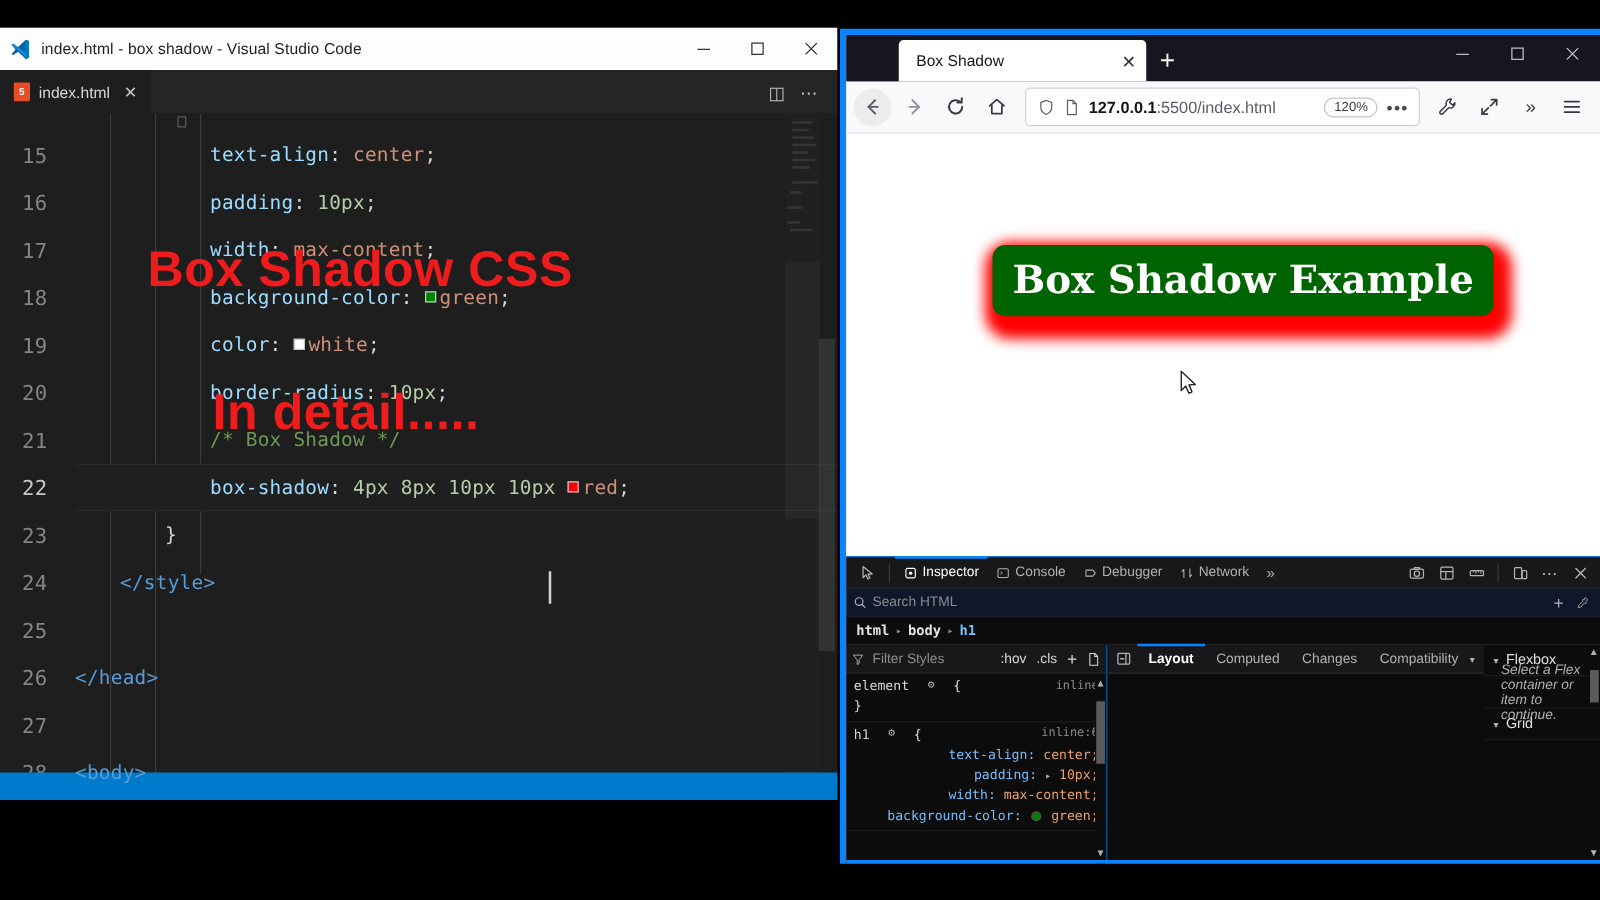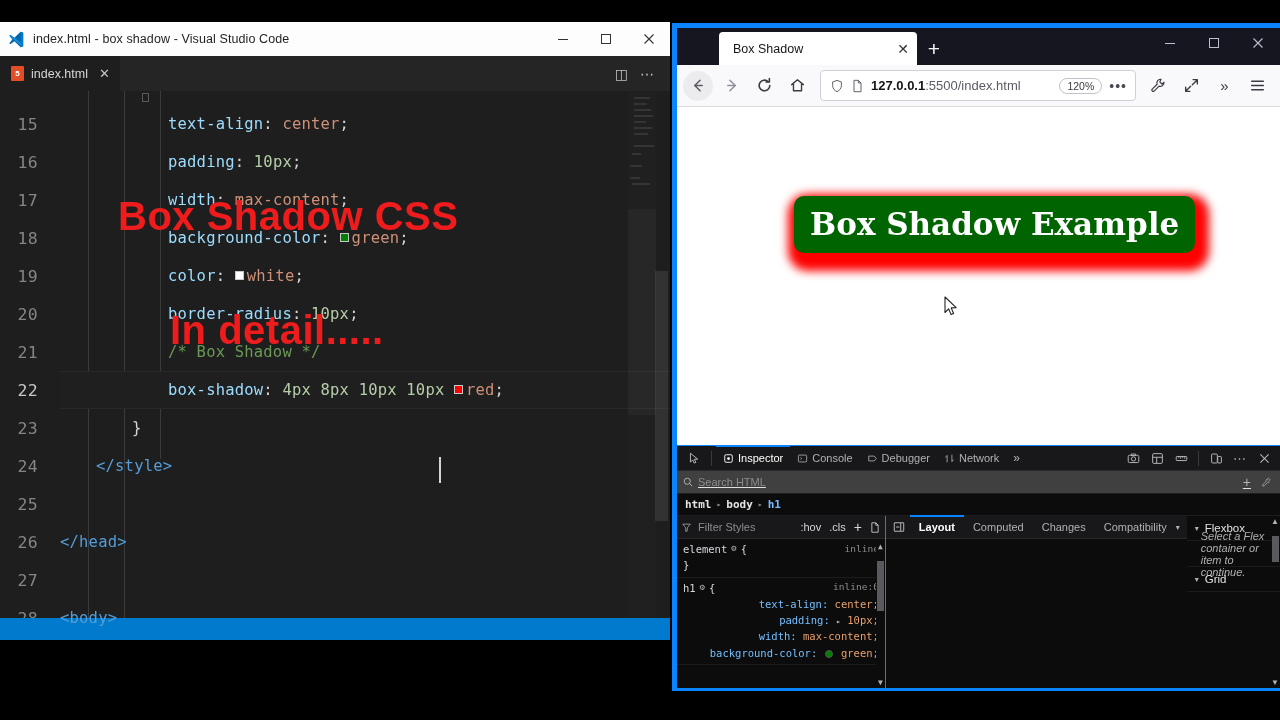--- a/index.html
+++ b/index.html
@@ -214,22 +214,22 @@
   }
   .dt-tab.active { color: #fff; }
   .dt-tab.active::after {
     content: ""; position: absolute; left: 0; right: 0; top: -1px; height: 2px; background: #0a84ff;
   }
   .dt-chevrons { padding: 0 7px; color: #b1b1b3; font-size: 12px; }
   .dt-right { margin-left: auto; display: flex; align-items: center; gap: 2px; padding-right: 5px; }
   .dt-ricon { width: 22px; height: 21px; display: flex; align-items: center; justify-content: center; color: #b5b5b8; }
 
   .dt-search {
-    height: 23px; background: #404040; display: flex; align-items: center;
-    padding: 0 6px; border-bottom: 1px solid #1e1e20; gap: 5px; text-decoration: underline;
+    height: 23px; background: #0f172a; display: flex; align-items: center;
+    padding: 0 6px; border-bottom: 1px solid #1e1e20; gap: 5px;
   }
   .dt-search .sico { color: #b1b1b3; font-size: 11px; }
   .dt-search .sph { color: #8c8c8f; font-size: 11px; }
   .dt-search .sright { margin-left: auto; display: flex; gap: 9px; align-items: center; color: #b1b1b3; padding-right: 3px; }
 
   .dt-breadcrumbs {
     height: 22px; display: flex; align-items: center; gap: 5px; padding: 0 8px;
     background: #0c0c0d; font-size: 11px; border-bottom: 1px solid #1e1e20;
     font-family: "DejaVu Sans Mono", monospace;
   }
@@ -245,21 +245,21 @@
   }
   .rules-toolbar .filterico { color: #b1b1b3; font-size: 10px; }
   .rules-toolbar .filtertxt { color: #8c8c8f; font-size: 11px; }
   .rules-toolbar .rt-right { margin-left: auto; display: flex; align-items: center; gap: 8px; color: #d7d7db; }
   .rules-body {
     flex: 1 1 auto; overflow: hidden; position: relative;
     font-family: "DejaVu Sans Mono", monospace; font-size: 10.5px; line-height: 1.55;
     background: #0c0c0d;
   }
   .rule-block { padding: 2px 6px 3px 6px; border-bottom: 1px solid #1b1b1d; }
-  .rule-head { display: flex; align-items: center; gap: 4px; color: #e0e0e2; }
+  .rule-head { display: flex; align-items: center; gap: 15px; color: #e0e0e2; }
   .rule-sel { color: #d7d7db; }
   .rule-src { margin-left: auto; color: #8c8c8f; font-size: 9.5px; }
   .gearico { color: #b1b1b3; font-size: 9px; }
   .decl { padding-left: 14px; white-space: nowrap; }
   .d-name { color: #75bfff; }
   .d-val { color: #e9a06d; }
   .d-expand { color: #b1b1b3; font-size: 8px; }
   .cswatch { display: inline-block; width: 8px; height: 8px; border-radius: 50%; vertical-align: middle; margin: 0 2px 0 1px; border: 1px solid #555; }
   .rules-scroll {
     position: absolute; right: 0; top: 0; width: 9px; height: 100%; background: #0c0c0d;

